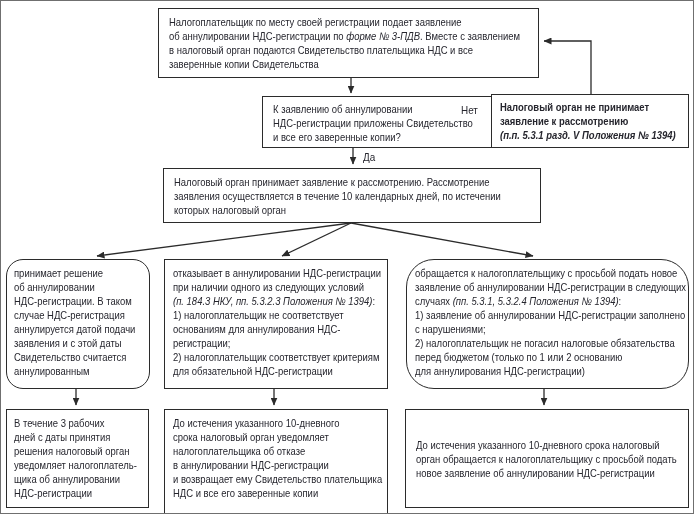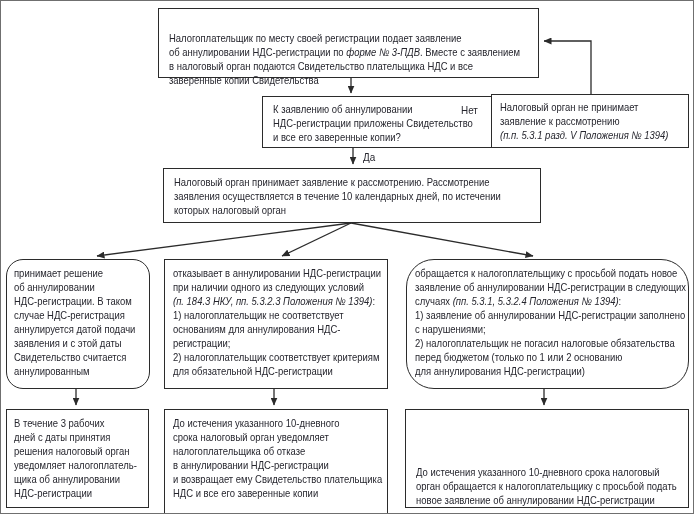--- a/index.html
+++ b/index.html
@@ -58,40 +58,40 @@
     <polyline points="590,93 590,40 543,40" marker-end="url(#ah)"></polyline>
     <line x1="352" y1="147" x2="352" y2="163" marker-end="url(#ah)"></line>
     <line x1="350" y1="222" x2="96" y2="255" marker-end="url(#ah)"></line>
     <line x1="350" y1="222" x2="281" y2="255" marker-end="url(#ah)"></line>
     <line x1="350" y1="222" x2="532" y2="255" marker-end="url(#ah)"></line>
     <line x1="75" y1="388" x2="75" y2="404" marker-end="url(#ah)"></line>
     <line x1="273" y1="388" x2="273" y2="404" marker-end="url(#ah)"></line>
     <line x1="543" y1="388" x2="543" y2="404" marker-end="url(#ah)"></line>
   </svg>
 
-  <div class="box" style="left:157px;top:7px;width:381px;height:70px;padding:22px 10px;">
+  <div class="box" style="left:157px;top:7px;width:381px;height:70px;padding:6px 10px;">
     <div class="txt">
         <div class="ln"><span>Налогоплательщик по месту своей регистрации подает заявление</span></div>
         <div class="ln"><span>об аннулировании НДС-регистрации по </span><i>форме № 3-ПДВ</i><span>. Вместе с заявлением</span></div>
         <div class="ln"><span>в налоговый орган подаются Свидетельство плательщика НДС и все</span></div>
         <div class="ln"><span>заверенные копии Свидетельства</span></div>
       </div>
   </div>
 
   <div class="box" style="left:215px;top:95px;width:240px;height:52px;padding:5px 10px;margin-left:46px;">
     <div class="txt">
         <div class="ln"><span>К заявлению об аннулировании</span></div>
         <div class="ln"><span>НДС-регистрации приложены Свидетельство</span></div>
         <div class="ln"><span>и все его заверенные копии?</span></div>
       </div>
   </div>
 
   <div class="edge-label" style="left:460px;top:103px;">Нет</div>
 
-  <div class="box" style="left:490px;top:93px;width:198px;height:54px;padding:5px 8px;">
+  <div class="box" style="left:490px;top:93px;width:198px;height:54px;padding:5px 8px;font-weight:bold;">
     <div class="txt">
         <div class="ln"><span>Налоговый орган не принимает</span></div>
         <div class="ln"><span>заявление к рассмотрению</span></div>
         <div class="ln"><i>(п.п. 5.3.1 разд. V Положения № 1394)</i></div>
       </div>
   </div>
 
   <div class="edge-label" style="left:362px;top:150px;">Да</div>
 
   <div class="box" style="left:162px;top:167px;width:378px;height:55px;padding:6px 10px;">
@@ -156,21 +156,21 @@
     <div class="txt">
         <div class="ln"><span>До истечения указанного 10-дневного</span></div>
         <div class="ln"><span>срока налоговый орган уведомляет</span></div>
         <div class="ln"><span>налогоплательщика об отказе</span></div>
         <div class="ln"><span>в аннулировании НДС-регистрации</span></div>
         <div class="ln"><span>и возвращает ему Свидетельство плательщика</span></div>
         <div class="ln"><span>НДС и все его заверенные копии</span></div>
       </div>
   </div>
 
-  <div class="box vcenter" style="left:404px;top:408px;width:284px;height:99px;padding:0 10px;align-items:flex-end;">
+  <div class="box vcenter" style="left:404px;top:408px;width:284px;height:99px;padding:0 10px;">
     <div class="txt">
         <div class="ln"><span>До истечения указанного 10-дневного срока налоговый</span></div>
         <div class="ln"><span>орган обращается к налогоплательщику с просьбой подать</span></div>
         <div class="ln"><span>новое заявление об аннулировании НДС-регистрации</span></div>
       </div>
   </div>
 
 </div>
 
 </body></html>

